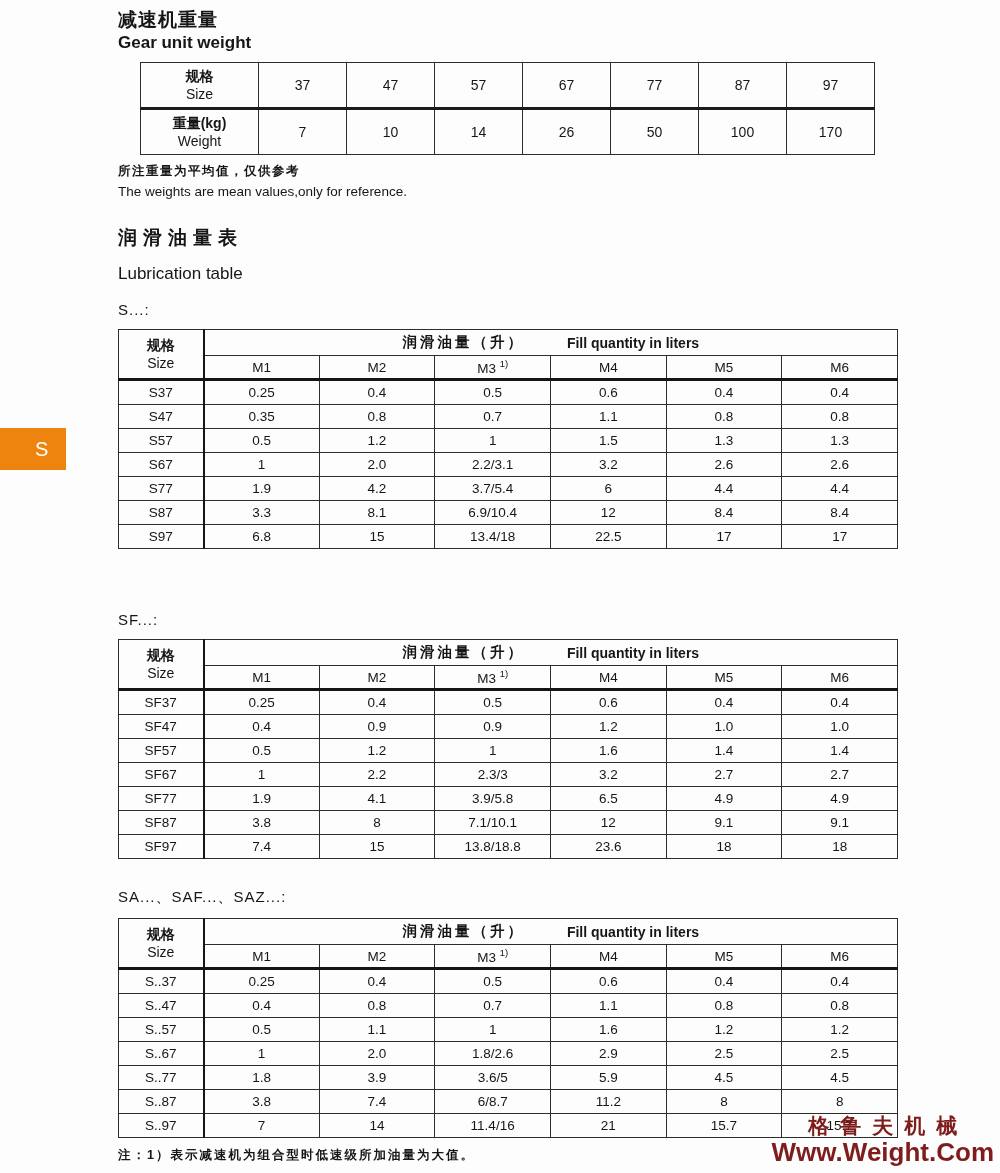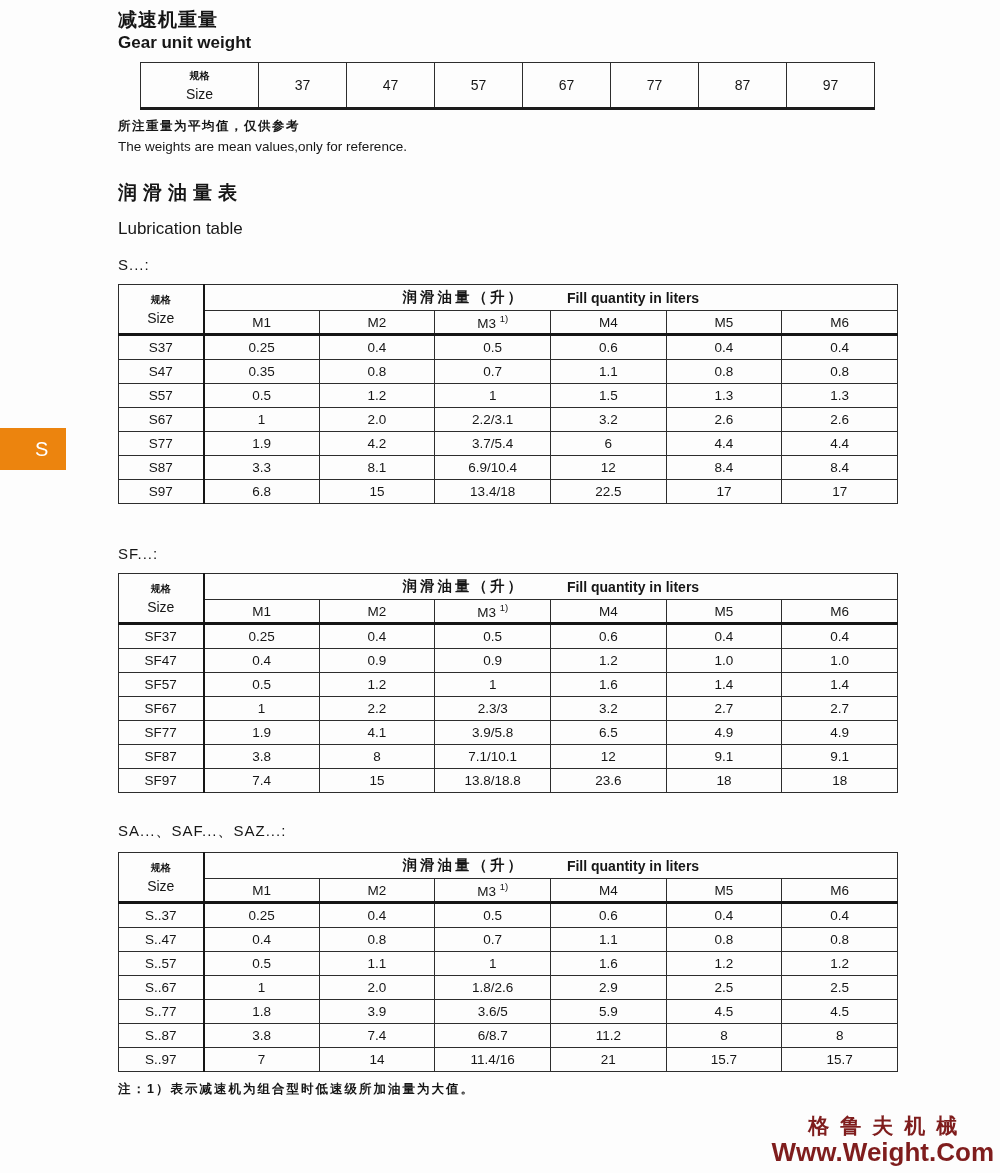--- a/index.html
+++ b/index.html
@@ -14,32 +14,32 @@
   .content{position:absolute;left:118px;top:8px;width:800px;}
 
   .title-zh{font-size:19px;font-weight:bold;letter-spacing:1px;line-height:23px;}
   .title-en{font-size:17px;font-weight:bold;line-height:21px;margin-top:1px;}
 
   
   .weight-table{border-collapse:collapse;table-layout:fixed;width:735px;margin:9px 0 0 22px;}
   .weight-table td{border:1px solid #2d2d2d;height:44px;text-align:center;font-size:14px;padding:0;vertical-align:middle;}
   .weight-table tr.first td{border-bottom:3px solid #1b1b1b;}
   .weight-table .w-rowhead{width:117px;}
-  .rowhead-zh{font-weight:bold;font-size:10px;line-height:18px;}
+  .rowhead-zh{font-weight:bold;font-size:14px;line-height:18px;}
   .rowhead-en{font-size:14px;line-height:18px;}
 
   .note-zh{margin-top:8px;font-size:12.5px;font-weight:bold;letter-spacing:1.5px;}
   .note-en{margin-top:4px;font-size:13.5px;}
 
   .lube-title-zh{margin-top:27px;font-size:19px;font-weight:bold;letter-spacing:6px;line-height:23px;}
   .lube-title-en{font-size:17px;line-height:21px;margin-top:14px;}
 
   .section-label{font-size:15px;letter-spacing:1px;}
   .gap-1{margin-top:17px;}
-  .gap-2{margin-top:41px;}
+  .gap-2{margin-top:62px;}
   .gap-3{margin-top:29px;}
 
   
   .lube-table{border-collapse:collapse;table-layout:fixed;width:780px;margin-top:11px;}
   .lube-table td{border:1px solid #2d2d2d;text-align:center;padding:0;height:23px;font-size:13.5px;vertical-align:middle;}
   .lube-table col.c-size{width:85px;}
   .lube-table .size-head{border-right:2px solid #151515;border-bottom:3px solid #151515;}
   .lube-table tr.m-row td{border-bottom:3px solid #151515;height:22px;}
   .lube-table .fill-head{height:25px;}
   .fill-wrap{display:flex;justify-content:center;align-items:center;gap:42px;}
@@ -82,20 +82,33 @@
           <div class="rowhead-en">Size</div>
         </td>
       <td>37</td>
           <td>47</td>
           <td>57</td>
           <td>67</td>
           <td>77</td>
           <td>87</td>
           <td>97</td>
         </tr>
+      <tr>
+        <td class="w-rowhead">
+          <div class="rowhead-zh">重量(kg)</div>
+          <div class="rowhead-en">Weight</div>
+        </td>
+      <td>7</td>
+          <td>10</td>
+          <td>14</td>
+          <td>26</td>
+          <td>50</td>
+          <td>100</td>
+          <td>170</td>
+        </tr>
     </tbody>
   </table>
 
   <div class="note-zh">所注重量为平均值，仅供参考</div>
   <div class="note-en">The weights are mean values,only for reference.</div>
 
   <div class="lube-title-zh">润滑油量表</div>
   <div class="lube-title-en">Lubrication table</div>
 
   <div class="lube-block">

